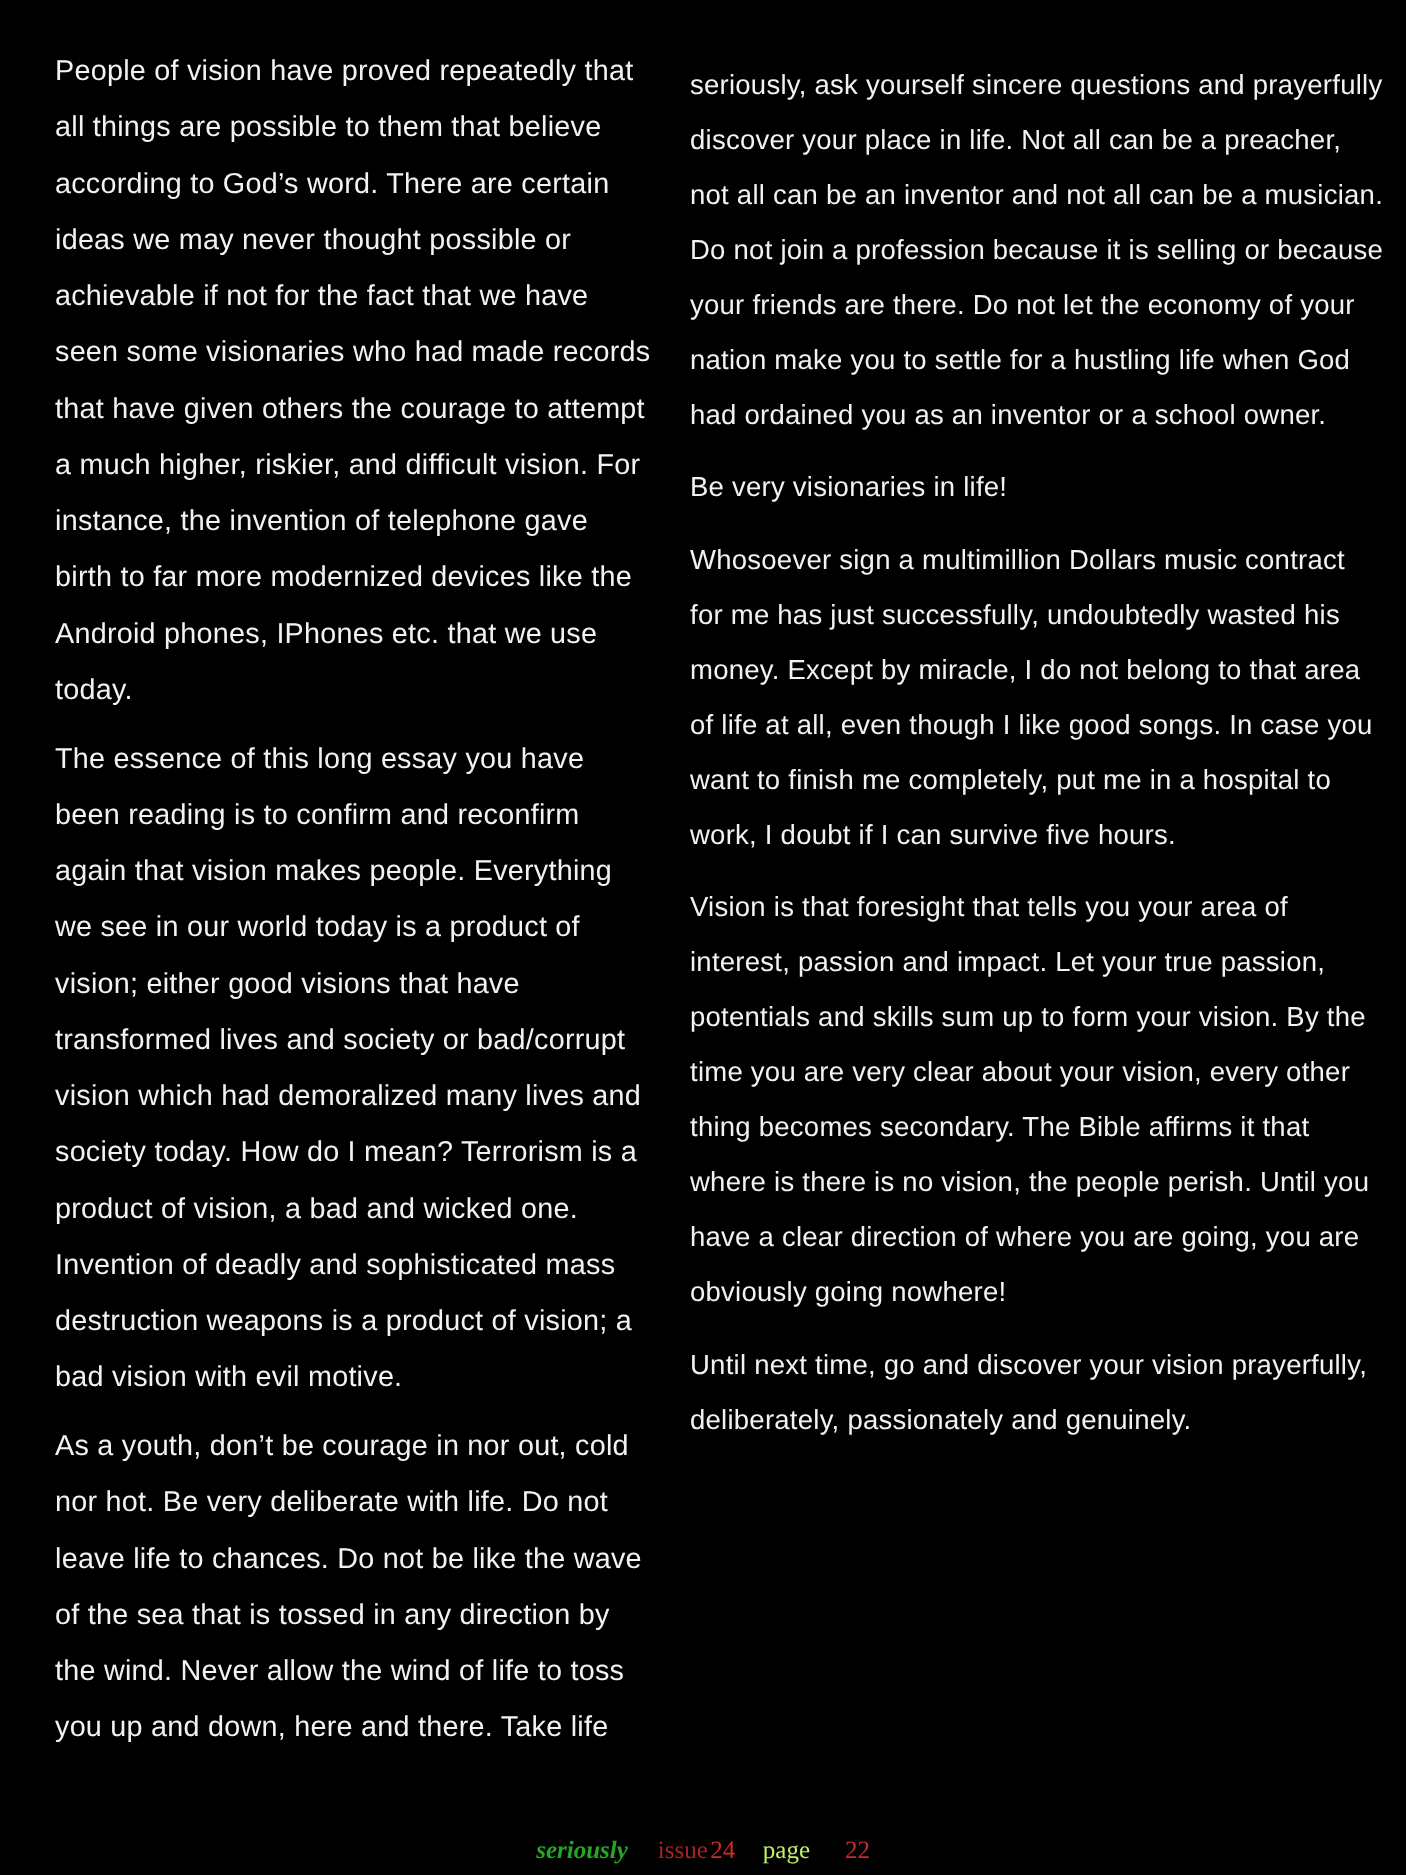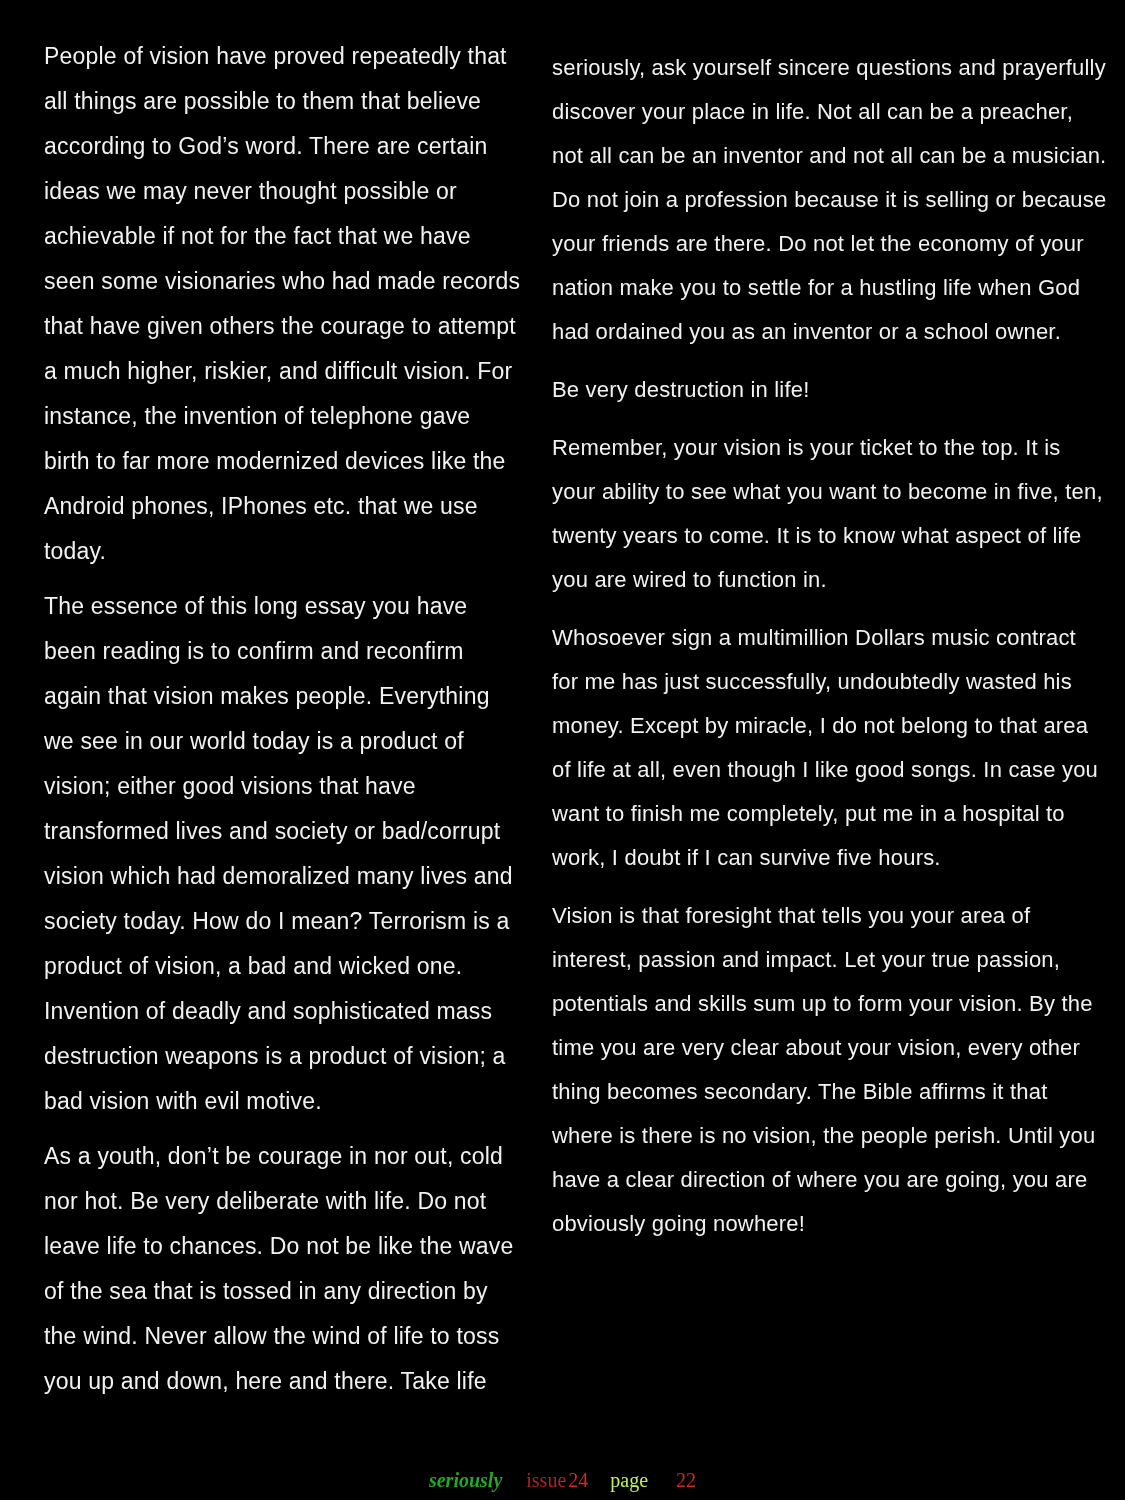--- a/index.html
+++ b/index.html
@@ -78,23 +78,23 @@
 <div class="page">
 
   <div class="col col-left" style="color: rgb(242, 242, 242);">
     <p>People of vision have proved repeatedly that all things are possible to them that believe according to God’s word. There are certain ideas we may never thought possible or achievable if not for the fact that we have seen some visionaries who had made records that have given others the courage to attempt a much higher, riskier, and difficult vision. For instance, the invention of telephone gave birth to far more modernized devices like the Android phones, IPhones etc. that we use today.</p>
     <p>The essence of this long essay you have been reading is to confirm and reconfirm again that vision makes people. Everything we see in our world today is a product of vision; either good visions that have transformed lives and society or bad/corrupt vision which had demoralized many lives and society today. How do I mean? Terrorism is a product of vision, a bad and wicked one. Invention of deadly and sophisticated mass destruction weapons is a product of vision; a bad vision with evil motive.</p>
     <p>As a youth, don’t be courage in nor out, cold nor hot. Be very deliberate with life. Do not leave life to chances. Do not be like the wave of the sea that is tossed in any direction by the wind. Never allow the wind of life to toss you up and down, here and there. Take life</p>
   </div>
 
   <div class="col col-right" style="color: rgb(242, 242, 242);">
     <p>seriously, ask yourself sincere questions and prayerfully discover your place in life. Not all can be a preacher, not all can be an inventor and not all can be a musician. Do not join a profession because it is selling or because your friends are there. Do not let the economy of your nation make you to settle for a hustling life when God had ordained you as an inventor or a school owner.</p>
-    <p>Be very destruction in life!</p>
-    <p>Remember, your vision is your ticket to the top. It is your ability to see what you want to become in five, ten, twenty years to come. It is to know what aspect of life you are wired to function in.</p>
+    <p>Be very visionaries in life!</p>
     <p>Whosoever sign a multimillion Dollars music contract for me has just successfully, undoubtedly wasted his money. Except by miracle, I do not belong to that area of life at all, even though I like good songs. In case you want to finish me completely, put me in a hospital to work, I doubt if I can survive five hours.</p>
     <p>Vision is that foresight that tells you your area of interest, passion and impact. Let your true passion, potentials and skills sum up to form your vision. By the time you are very clear about your vision, every other thing becomes secondary. The Bible affirms it that where is there is no vision, the people perish. Until you have a clear direction of where you are going, you are obviously going nowhere!</p>
+    <p>Until next time, go and discover your vision prayerfully, deliberately, passionately and genuinely.</p>
   </div>
 
   <div class="footer">
     <span class="brand" style="color: rgb(34, 168, 34);">seriously</span><span class="label" style="color: rgb(168, 36, 36);">issue</span><span class="num" style="color: rgb(204, 42, 42);">24</span><span class="label label-page" style="color: #bef264;">page</span><span class="num num-page" style="color: rgb(204, 42, 42);">22</span>
   </div>
 
 </div>
 
 </body></html>

